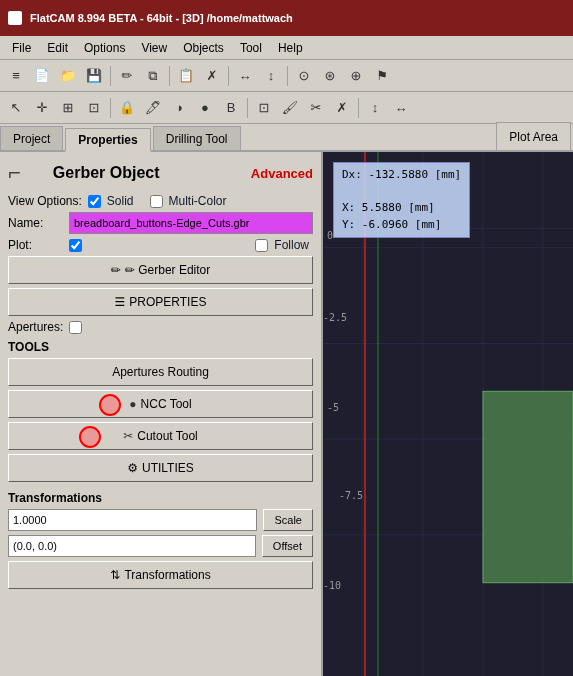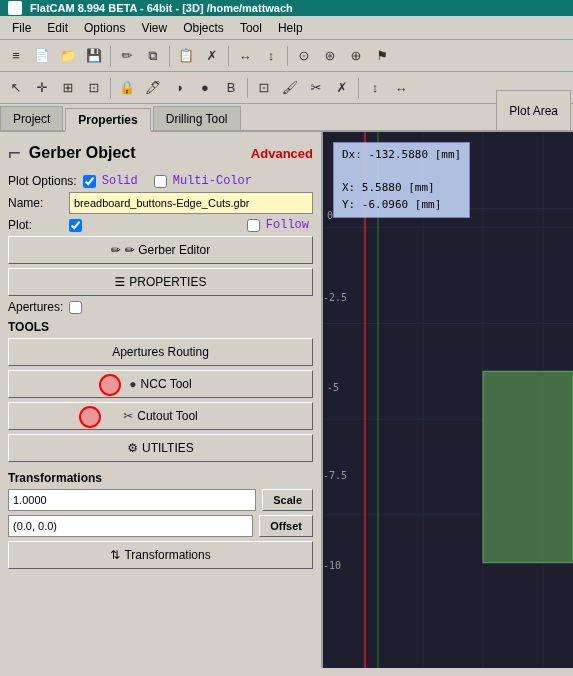--- a/index.html
+++ b/index.html
@@ -7,29 +7,29 @@
       font-family: 'Segoe UI', Arial, sans-serif;
       font-size: 12px;
       background: #d4d0c8;
       width: 573px;
       height: 676px;
       overflow: hidden;
     }
 
     
     .titlebar {
-      background: #0f766e;
+      background: #7f1d1d;
       color: white;
       padding: 4px 8px;
       font-size: 11px;
       font-weight: bold;
       display: flex;
       align-items: center;
       gap: 8px;
-      height: 16px;
+      height: 36px;
     }
     .titlebar-icon {
       width: 14px;
       height: 14px;
       background: #fff;
       border-radius: 2px;
     }
 
     
     .menubar {
@@ -114,21 +114,21 @@
       margin-bottom: -2px;
       font-weight: bold;
     }
     .tab-plot-area {
       padding: 4px 12px;
       font-size: 12px;
       background: #d4d0c8;
       border: 1px solid #a0a0a0;
       border-bottom: none;
       margin-right: 2px;
-      height: 40px;
+      height: 28px;
       display: flex;
       align-items: center;
     }
 
     
     .main-layout {
       display: flex;
       height: calc(676px - 24px - 24px - 32px - 32px - 28px);
     }
 
@@ -150,20 +150,21 @@
       gap: 8px;
     }
     .gerber-icon {
       font-size: 24px;
       color: #444;
     }
     .gerber-title {
       font-size: 16px;
       font-weight: bold;
       color: #000;
+      margin-left: 24px;
     }
     .advanced-btn {
       margin-left: auto;
       color: #cc0000;
       font-size: 13px;
       font-weight: bold;
       cursor: pointer;
       background: none;
       border: none;
     }
@@ -179,29 +180,28 @@
       font-size: 12px;
       color: #000;
       min-width: 55px;
     }
     .form-checkbox {
       width: 13px;
       height: 13px;
     }
     .form-check-label {
       font-size: 12px;
-      color: #6d28d9;
-      font-family: Liberation Mono, monospace;
+      color: #0f172a;
     }
 
     .name-input {
       flex: 1;
       height: 22px;
       border: 1px solid #888;
-      background: #fef9c3;
+      background: #d946ef;
       padding: 2px 4px;
       font-size: 11px;
     }
 
     
     .tool-button {
       width: 100%;
       height: 28px;
       background: #d4d0c8;
       border: 1px solid #a0a0a0;
@@ -261,21 +261,20 @@
       background: #d4d0c8;
       border: 1px solid #a0a0a0;
       border-top-color: #ffffff;
       border-left-color: #ffffff;
       border-right-color: #606060;
       border-bottom-color: #606060;
       font-size: 11px;
       cursor: pointer;
       padding: 0 10px;
       white-space: nowrap;
-      font-weight: bold;
     }
 
     
     .right-panel {
       flex: 1;
       background: #1a1a2e;
       position: relative;
       overflow: hidden;
     }
 
@@ -390,21 +389,21 @@
 
   <div class="left-panel">
 
     <div class="gerber-header">
       <span class="gerber-icon" style="font-size:22px; font-weight:bold;">⌐</span>
       <span class="gerber-title">Gerber Object</span>
       <button class="advanced-btn">Advanced</button>
     </div>
 
     <div class="form-row">
-      <span class="form-label">Plot Options:</span>
+      <span class="form-label">View Options:</span>
       <input type="checkbox" class="form-checkbox" checked="" style="">
       <span class="form-check-label">Solid</span>
       <input type="checkbox" class="form-checkbox" style="margin-left: 10px;">
       <span class="form-check-label">Multi-Color</span>
     </div>
 
     <div class="form-row">
       <span class="form-label">Name:</span>
       <input type="text" class="name-input" value="breadboard_buttons-Edge_Cuts.gbr" style="">
     </div>
@@ -507,17 +506,17 @@
     <div class="plot-info">
       <div>Dx: -132.5880 [mm]</div>
       <div>&nbsp;</div>
       <div>X:    5.5880 [mm]</div>
       <div>Y:   -6.0960 [mm]</div>
     </div>
 
     <span class="y-label" style="top: 78px; left: 4px; color: #999;">0</span>
     <span class="y-label" style="top: 160px; left: 0px; color: #999;">-2.5</span>
     <span class="y-label" style="top: 250px; left: 4px; color: #999;">-5</span>
-    <span class="y-label" style="top: 338px; left: 0px; color: #999;">-7.5</span>
+    <span class="y-label" style="top: 338px; left: 16px; color: #999;">-7.5</span>
     <span class="y-label" style="top: 428px; left: 0px; color: #999;">-10</span>
   </div>
 
 </div>
 
 </body></html>

